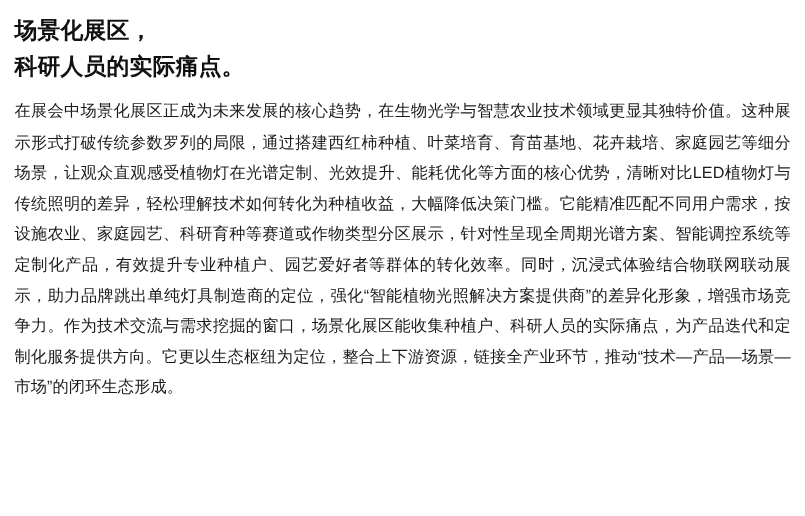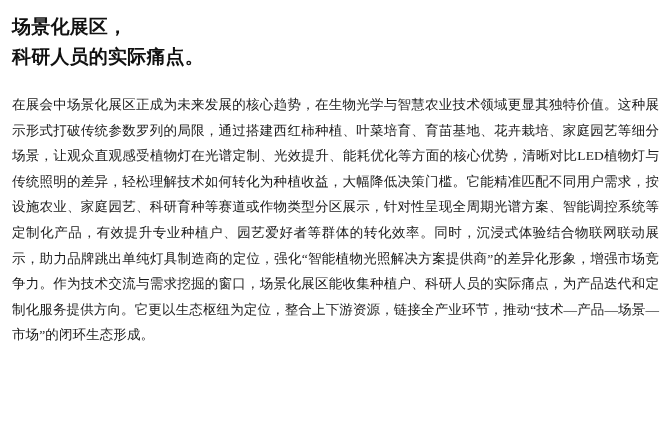--- a/index.html
+++ b/index.html
@@ -12,35 +12,34 @@
     height: 430px;
     overflow: hidden;
     font-family: "Liberation Sans", "DejaVu Sans", sans-serif;
   }
   .page {
     box-sizing: border-box;
     width: 671px;
     height: 430px;
     padding: 12px 12px 0 12px;
     background: #ffffff;
-    font-family: Liberation Serif, serif;
   }
   .headline {
     font-size: 19px;
     font-weight: bold;
     color: #111111;
     line-height: 30px;
     letter-spacing: 0.2px;
     margin: 0;
   }
   .headline-line {
     display: block;
   }
   .body-text {
-    margin: 20px 0 0 0;
+    margin: 8px 0 0 0;
     font-size: 13.5px;
     line-height: 25.6px;
     color: #1a1a1a;
     text-align: justify;
     text-justify: inter-character;
     letter-spacing: 0.1px;
   }
 </style>
 </head>
 <body>

